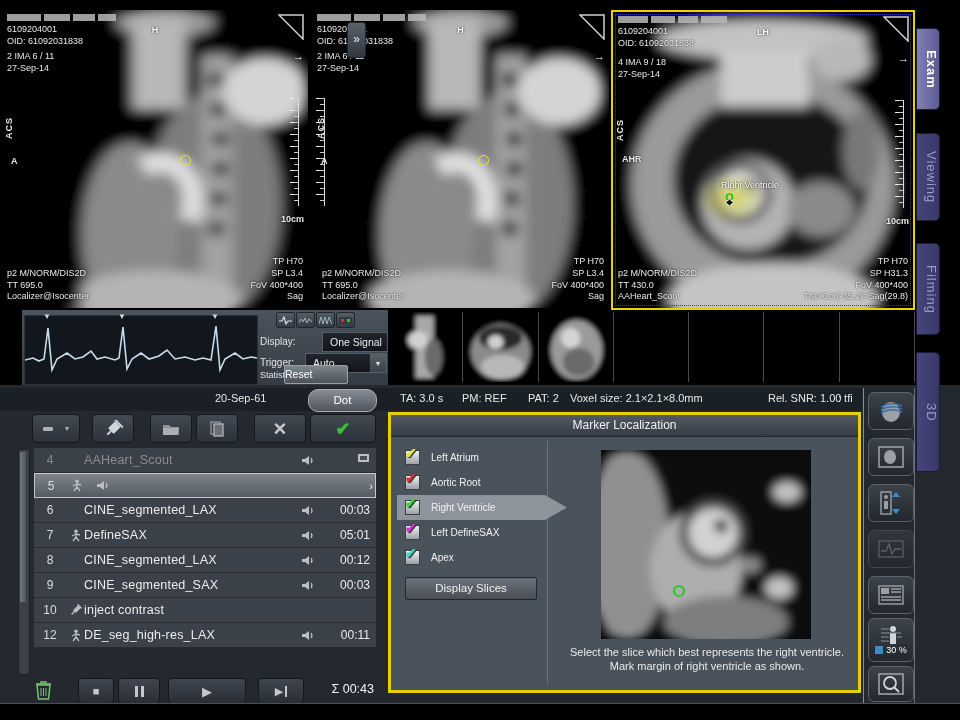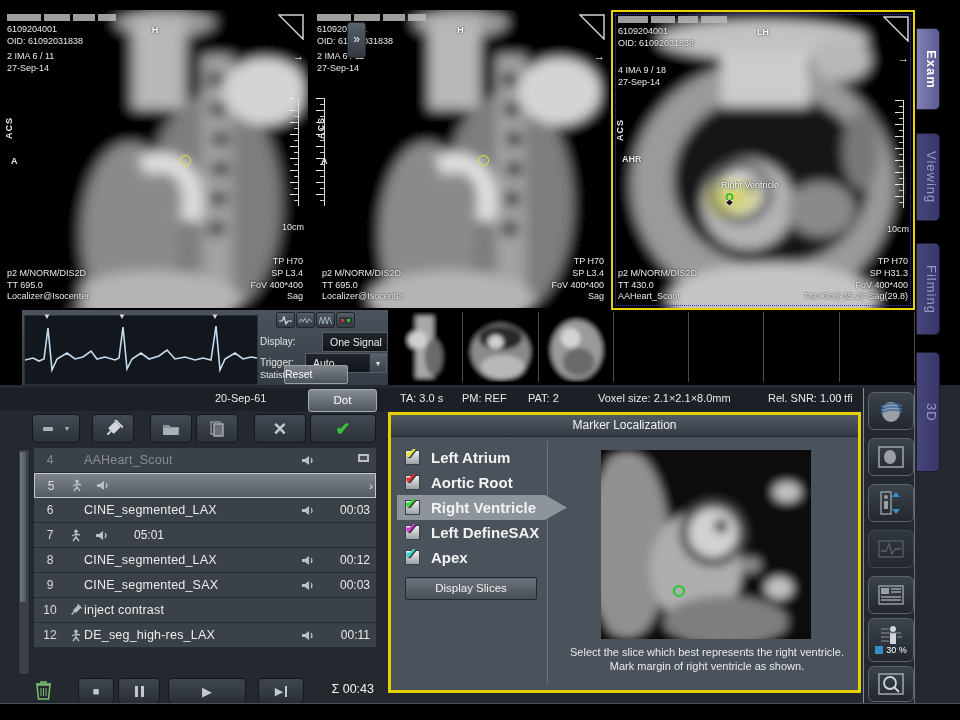--- a/index.html
+++ b/index.html
@@ -17,21 +17,21 @@
   .redact{display:flex;gap:3px;position:absolute;top:4px;left:5px;}
   .redact i{display:block;height:7px;background:#b9b9b9;opacity:.85;}
   .ori-top{top:15px;left:50%;transform:translateX(-50%);color:#fff;font-weight:bold;}
   .acs{left:2px;top:36%;writing-mode:vertical-rl;transform:rotate(180deg);letter-spacing:1px;font-weight:bold;}
   .ori-left{left:9px;top:49%;font-weight:bold;}
   .corner{position:absolute;top:4px;right:4px;width:26px;height:26px;}
   .arrowr{position:absolute;right:4px;top:40px;color:#fff;font-size:11px;}
   .ruler{position:absolute;right:9px;top:88px;height:108px;width:8px;border-right:1px solid #ddd;
      background:repeating-linear-gradient(to bottom,#c9c9c9 0 1px,transparent 1px 6px) right/4px 100% no-repeat,
                 repeating-linear-gradient(to bottom,#eee 0 1px,transparent 1px 12px) right/8px 100% no-repeat;}
-  .scale{position:absolute;right:4px;top:212px;font-weight:normal;}
+  .scale{position:absolute;right:4px;top:204px;font-weight:bold;}
   .bl{bottom:5px;left:5px;}
   .br{bottom:5px;right:5px;text-align:right;}
   .ycirc{position:absolute;width:9px;height:9px;border:1.5px solid #e8e830;border-radius:50%;}
   .rv-blob{position:absolute;left:84px;top:160px;width:70px;height:52px;border-radius:50%;
      background:radial-gradient(closest-side,rgba(210,210,40,.65),rgba(180,180,30,0));}
   .rv-label{position:absolute;left:108px;top:168px;color:#fff;font-size:9px;text-shadow:0 0 2px #000;}
   .rv-marker{position:absolute;left:110px;top:181px;width:13px;height:13px;}
   
   #physio{position:absolute;left:22px;top:310px;width:366px;height:75px;
      background:linear-gradient(#4b545e,#343b44);border-bottom:1px solid #5a626c;}
@@ -50,21 +50,21 @@
   #expand-btn{position:absolute;left:347px;top:22px;width:17px;height:34px;background:linear-gradient(#59616b,#30373f);
      border:1px solid #20262c;border-radius:3px;color:#e8eef4;font-size:12px;text-align:center;line-height:32px;}
   
   #thumbs{position:absolute;left:388px;top:312px;width:527px;height:70px;display:grid;grid-template-columns:repeat(7,1fr);}
   .thumb{background:#000;border-right:1px solid #4a4a4a;position:relative;overflow:hidden;}
   .thumb svg{position:absolute;inset:0;width:100%;height:100%;}
   
   #bottom{position:absolute;left:0;top:385px;width:960px;height:318px;background:#24292f;padding-left:44px;}
   #exam-header{position:absolute;left:0;top:3px;width:862px;height:23px;background:#1b2026;}
   .htext{position:absolute;top:4px;color:#e8e8e8;font-size:11px;white-space:nowrap;}
-  #dot-btn{position:absolute;left:308px;top:1px;width:67px;height:21px;border-radius:3px;
+  #dot-btn{position:absolute;left:308px;top:1px;width:67px;height:21px;border-radius:10px;
      background:linear-gradient(#868d95,#4e555d);border:1px solid #a8aeb6;color:#fff;font-size:11.5px;
      text-align:center;line-height:20px;}
   .tbtn{position:absolute;top:29px;height:27px;background:linear-gradient(#424a53,#2b3138);
      border:1px solid #14181d;border-radius:4px;display:flex;align-items:center;justify-content:center;}
   
   #scrollbar{position:absolute;left:18px;top:64px;width:10px;height:224px;background:#3a4046;border:1px solid #1c2126;}
   #scroll-thumb{position:absolute;left:1px;top:2px;width:6px;height:150px;background:linear-gradient(90deg,#707880,#4e565e);}
   #rows{position:absolute;left:34px;top:63px;width:342px;}
   .row{display:flex;align-items:center;height:24px;background:#3b4148;border-bottom:1px solid #272c31;position:relative;}
   .row.disabled .name,.row.disabled .num{color:#878d93;}
@@ -84,21 +84,21 @@
      border:3px solid #e6cf00;box-sizing:border-box;}
   #dialog-title{height:21px;background:linear-gradient(#525a64,#343b44);border-bottom:1px solid #20262c;
      color:#f2f2f2;font-size:12px;text-align:center;line-height:20px;}
   #dialog-sep{position:absolute;left:156px;top:26px;bottom:6px;width:1px;background:#6a737c;}
   #marker-items{position:absolute;left:6px;top:30px;}
   .mitem{display:flex;align-items:center;gap:11px;height:25px;padding-left:8px;width:150px;position:relative;}
   .mitem.selected{background:#8d949c;clip-path:polygon(0 0,87% 0,100% 50%,87% 100%,0 100%);width:162px;}
   .chk{width:13px;height:13px;background:linear-gradient(#f2f2f2,#9aa0a6);border:1px solid #3a4046;
      position:relative;flex:none;}
   .chk b{position:absolute;left:-1px;top:-6px;font-size:14px;font-weight:bold;text-shadow:1px 1px 1px #222;}
-  .mlabel{color:#f2f2f2;font-size:15px;font-weight:bold;}
+  .mlabel{color:#f2f2f2;font-size:10px;}
   #display-slices{position:absolute;left:14px;top:162px;width:130px;height:21px;background:linear-gradient(#6d747d,#474e56);
      border:1px solid #23282e;border-radius:2px;color:#f2f2f2;font-size:11.5px;text-align:center;line-height:20px;
      box-shadow:0 1px 0 #5a626c inset;}
   #dlg-image{position:absolute;left:210px;top:35px;width:210px;height:189px;background:#000;overflow:hidden;}
   #dlg-image svg{width:100%;height:100%;}
   .instr{position:absolute;left:165px;width:302px;text-align:center;color:#e9e9e9;font-size:11px;}
   
   #icon-sep1{position:absolute;left:863px;top:388px;width:1px;height:316px;background:#878d93;}
   #icon-sep2{position:absolute;left:914px;top:388px;width:1px;height:316px;background:#6a7076;}
   .sbtn{position:absolute;left:868px;width:44px;background:linear-gradient(#3c434b,#22272d);
@@ -256,21 +256,21 @@
     <div class="dotted"></div>
     <div class="redact">
         <i style="width:30px"></i>
         <i style="width:24px"></i>
         <i style="width:20px"></i>
         <i style="width:26px"></i>
       </div>
     <div class="ovl tl">
       <div>6109204001</div>
       <div>OID: 61092031838</div>
-      <div style="margin-top:16px">4 IMA 9 / 18</div>
+      <div style="margin-top:8px">4 IMA 9 / 18</div>
       <div>27-Sep-14</div>
     </div>
     <div class="ovl ori-top">LH</div>
     <div class="ovl acs">ACS</div>
     <div class="ovl ori-left" style="top:48%">AHR</div>
     <svg class="corner" viewBox="0 0 26 26">
         <path d="M1 1 L25 1 L25 25 Z" fill="none" stroke="#cfcfcf" stroke-width="1.5"></path>
       </svg>
     <div class="arrowr">→</div>
     <div class="ruler"></div>
@@ -387,21 +387,21 @@
     <div class="thumb"></div>
   </div>
 
   <div id="bottom">
     <div id="exam-header">
       <span class="htext" style="left:215px">20-Sep-61</span>
       <div id="dot-btn">Dot</div>
       <span class="htext" style="left:400px">TA: 3.0 s</span>
       <span class="htext" style="left:462px">PM: REF</span>
       <span class="htext" style="left:528px">PAT: 2</span>
-      <span class="htext" style="left:598px">Voxel size: 2.1×2.1×8.0mm</span>
+      <span class="htext" style="left:570px">Voxel size: 2.1×2.1×8.0mm</span>
       <span class="htext" style="left:768px">Rel. SNR: 1.00</span>
       <span class="htext" style="left:838px">: tfi</span>
     </div>
 
     <div class="tbtn" style="left:32px;width:46px">
       <svg width="18" height="8" viewBox="0 0 18 8">
           <rect x="1" y="2" width="10" height="4" rx="1" fill="#aab0b6"></rect>
         </svg>
       <span style="color:#aab0b6;font-size:7px;margin-left:4px">▼</span>
     </div>
@@ -482,20 +482,21 @@
           <span class="time">00:03</span>
         </div>
         <div class="row">
           <span class="num">7</span>
           <span class="picon">
             <svg width="11" height="13" viewBox="0 0 11 13">
               <circle cx="6" cy="2.2" r="1.8" fill="#b9bfc5"></circle>
               <path d="M6 4 L6 8 M6 5 L2 7 M6 5 L10 6 M6 8 L3 12 M6 8 L9 12" stroke="#b9bfc5" stroke-width="1.3"></path>
             </svg>
           </span>
+          <span class="name">DefineSAX</span>
           <span class="spk">
             <svg width="13" height="11" viewBox="0 0 13 11">
               <path d="M1 4 h3 l4-3 v9 l-4-3 H1 Z" fill="#b9bfc5"></path>
               <path d="M10 3 q2 2.5 0 5" fill="none" stroke="#b9bfc5" stroke-width="1.2"></path>
             </svg>
           </span>
           <span class="time">05:01</span>
         </div>
         <div class="row">
           <span class="num">8</span>

